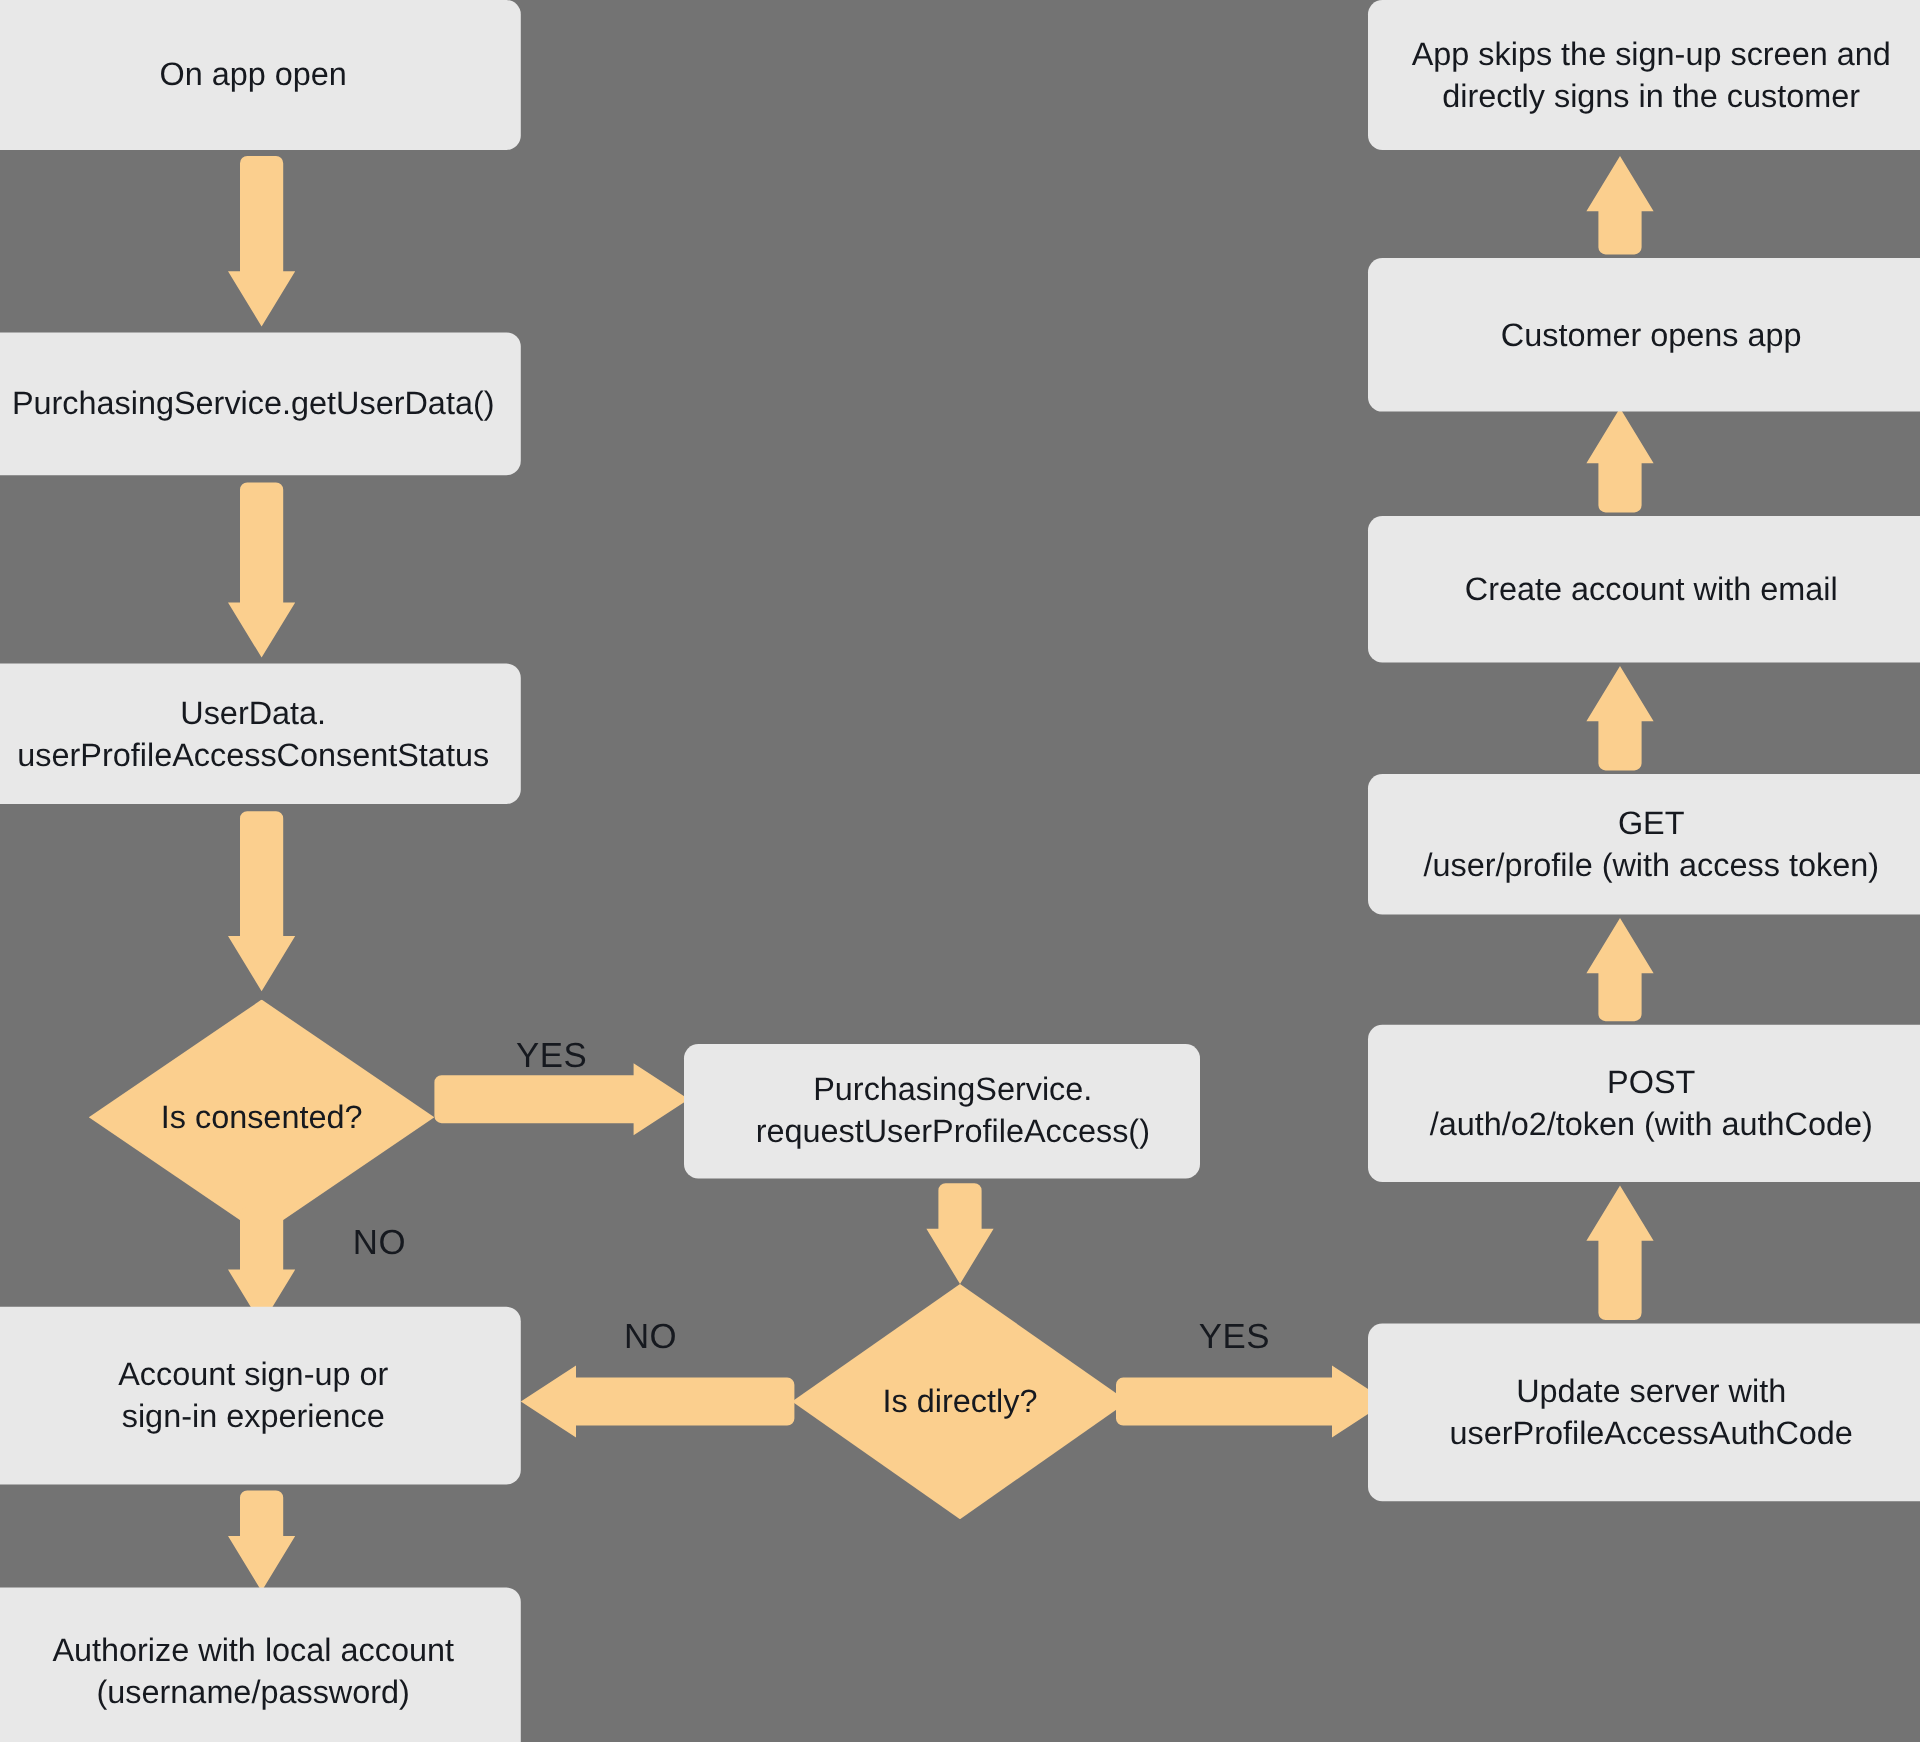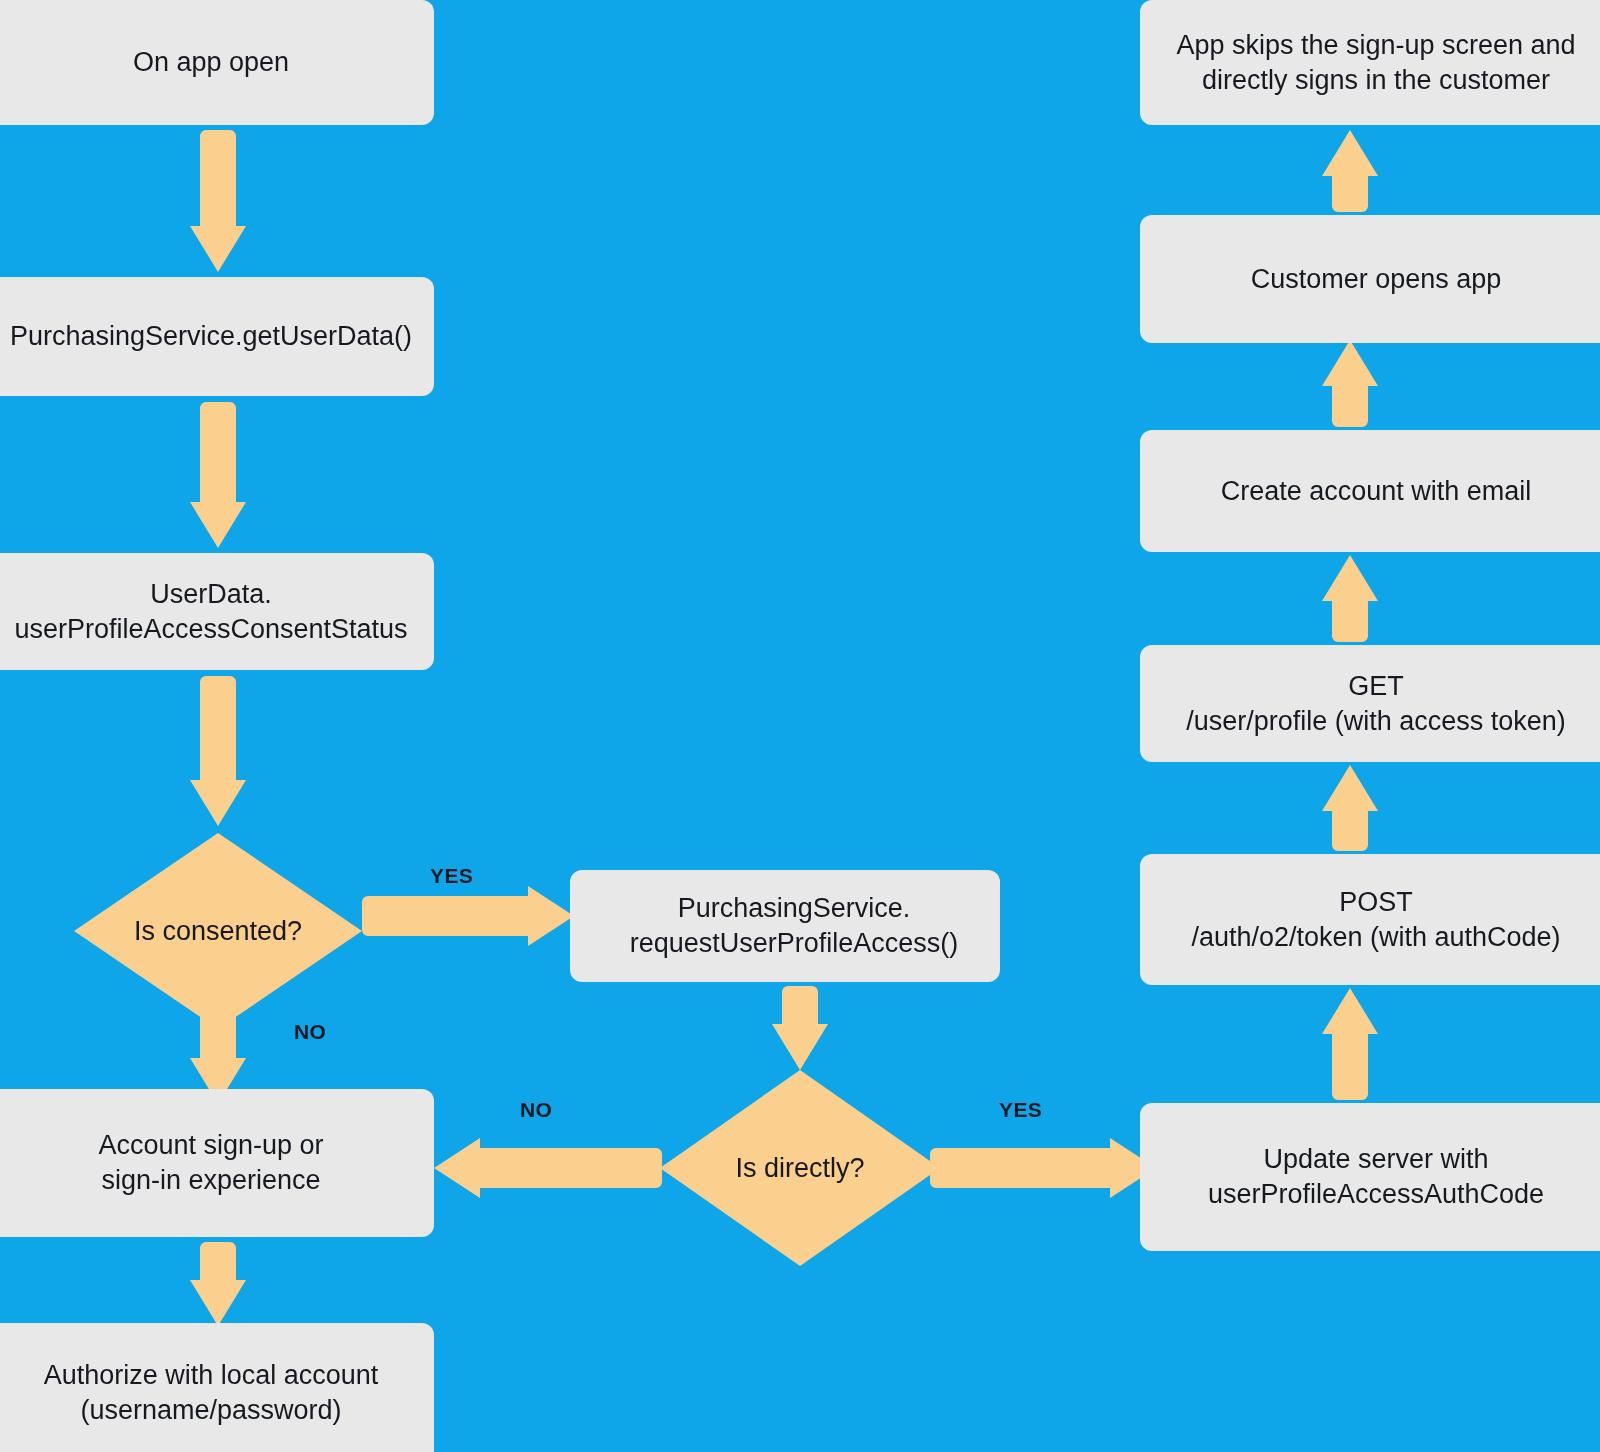--- a/index.html
+++ b/index.html
@@ -7,21 +7,21 @@
     padding: 0;
     background: #ffffff;
   }
   body {
     font-family: "Liberation Sans", sans-serif;
   }
   #canvas {
     position: relative;
     width: 1600px;
     height: 1452px;
-    background: #0ea5e9;
+    background: #737373;
     overflow: hidden;
   }
   .node {
     position: absolute;
     background: #e8e8e8;
     border-radius: 12px;
     display: flex;
     align-items: center;
     justify-content: center;
     text-align: center;
@@ -46,22 +46,22 @@
   }
   .arrow {
     position: absolute;
   }
   .arrow svg {
     display: block;
     overflow: visible;
   }
   .edge-label {
     position: absolute;
-    font-size: 21px;
-    font-weight: bold;
+    font-size: 29px;
+    font-weight: normal;
     color: #16191f;
     letter-spacing: 0.4px;
     white-space: nowrap;
   }
 </style>
 </head>
 <body>
 
 <div id="canvas">
 

